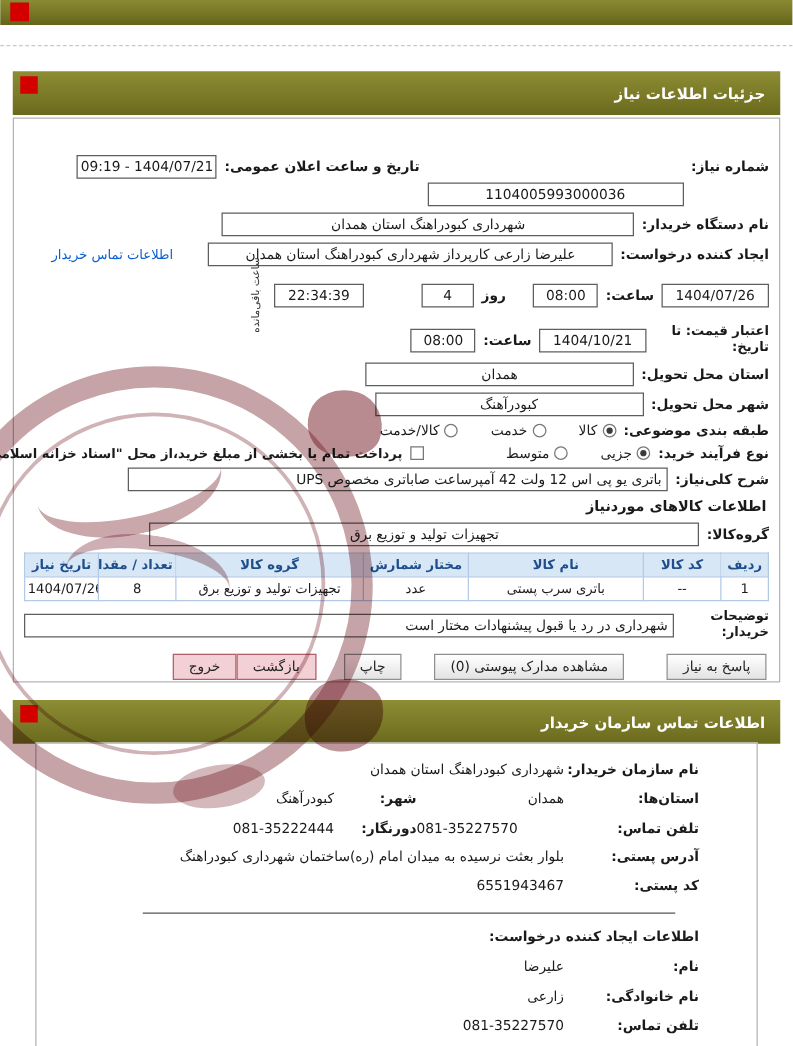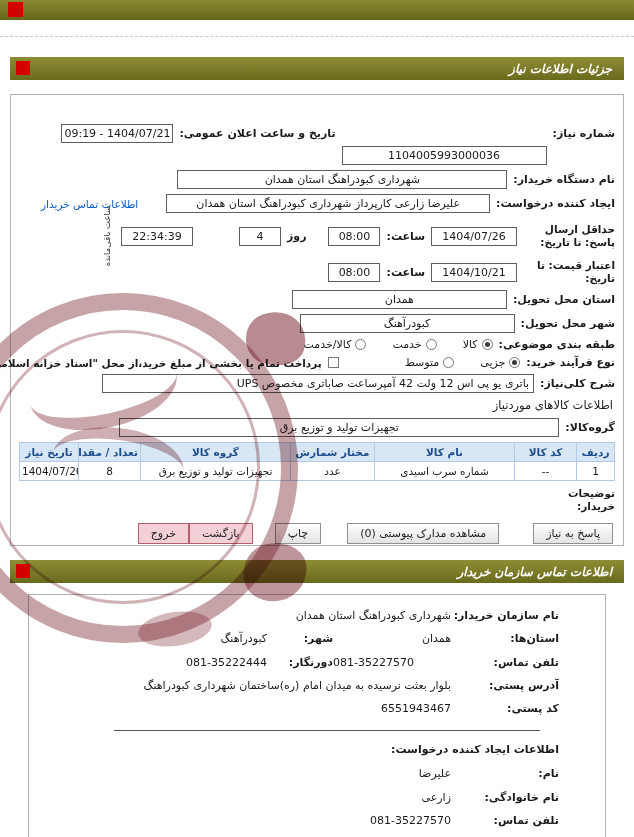--- a/index.html
+++ b/index.html
@@ -13,22 +13,22 @@
     color: #1a1a1a;
   }
   
   .topbar { position: absolute; top: 0; left: 0; width: 634px; height: 20px;
             background: linear-gradient(#8a8a33, #65651a); }
   .redbox { width: 15px; height: 15px; background: #d40000; }
   .topbar .redbox { position: absolute; left: 8px; top: 2px; }
   .dashline { position: absolute; top: 36px; left: 0; width: 634px; border-top: 1px dashed #c8c8c8; }
 
   
-  .secbar { position: absolute; left: 10px; right: 10px; height: 23px;
-            background: linear-gradient(#8d8d35, #6a6a1d); display: flex; align-items: center; font-style: italic; }
+  .secbar { position: absolute; left: 10px; right: 10px; height: 35px;
+            background: linear-gradient(#8d8d35, #6a6a1d); display: flex; align-items: center; }
   .secbar .title { color: #ffffff; font-weight: bold; font-size: 12px; padding: 0 12px; white-space: nowrap; }
   .secbar .redbox { position: absolute; left: 6px; top: 4px; width: 14px; height: 14px; }
   #sec1 { top: 57px; }
   #sec2 { top: 560px; }
 
   .panel { position: absolute; background: #fff; border: 1px solid #b4b4b4; }
   #main { top: 94px; left: 10px; right: 10px; height: 452px; padding: 7px 8px 0; }
   #contact { top: 594px; left: 28px; right: 28px; height: 260px; padding: 14px 10px 0; }
 
   .frow { display: flex; align-items: center; margin-bottom: 5px; gap: 6px; font-size: 11px; }
@@ -51,21 +51,21 @@
                 font-size: 8.5px; white-space: nowrap; color: #333; }
 
   .opt { display: flex; align-items: center; gap: 4px; margin-left: 20px; }
   .radio { width: 11px; height: 11px; min-width: 11px; border: 1px solid #777; border-radius: 50%;
            background: #fff; position: relative; display: inline-block; }
   .radio.sel::after { content: ""; position: absolute; inset: 2px; border-radius: 50%; background: #3a3a3a; }
   .cbox { width: 11px; height: 11px; min-width: 11px; border: 1px solid #777; background: #fff; display: inline-block; }
   .rlbl { font-size: 11px; white-space: nowrap; }
   .note { font-size: 10.5px; font-weight: bold; white-space: nowrap; }
 
-  .sectitle { font-weight: normal; font-size: 11.5px; margin: 3px 2px 6px; }
+  .sectitle { font-weight: bold; font-size: 11.5px; margin: 3px 2px 6px; }
 
   table.goods { width: 100%; border-collapse: collapse; margin: 1px 0 6px; table-layout: fixed; }
   .goods th { background: #d8e7f6; color: #1f4e8c; font-size: 10.5px; border: 1px solid #b3c9e6;
               padding: 3px 2px; font-weight: bold; white-space: nowrap; overflow: hidden; }
   .goods td { font-size: 10.5px; border: 1px solid #b3c9e6; padding: 3px 2px; text-align: center;
               white-space: nowrap; overflow: hidden; }
   .goods th:nth-child(1) { width: 38px; } .goods th:nth-child(2) { width: 62px; }
   .goods th:nth-child(3) { width: 140px; } .goods th:nth-child(4) { width: 84px; }
   .goods th:nth-child(5) { width: 150px; } .goods th:nth-child(6) { width: 62px; }
 
@@ -128,21 +128,20 @@
     <div class="inp w-org">شهرداری کبودراهنگ استان همدان</div>
   </div>
 
   <div class="frow">
     <span class="lbl">ایجاد کننده درخواست:</span>
     <div class="inp w-org">علیرضا زارعی کارپرداز شهرداری کبودراهنگ استان همدان</div>
     <span class="link">اطلاعات تماس خریدار</span>
   </div>
 
   <div class="frow">
-    <span class="lbl2">حداقل ارسال پاسخ: تا تاریخ:</span>
     <div class="inp num w-d2">1404/07/26</div>
     <span class="lbl">ساعت:</span>
     <div class="inp num w-t">08:00</div>
     <div class="sp10"></div>
     <span class="lbl">روز</span>
     <div class="inp num w-days">4</div>
     <div class="sp34"></div>
     <div class="inp num w-rem">22:34:39</div>
     <div class="vwrap">
       <span>ساعت باقی‌مانده</span>
@@ -218,31 +217,32 @@
         <th>مختار شمارش</th>
         <th>گروه کالا</th>
         <th>تعداد / مقدار</th>
         <th>تاریخ نیاز</th>
       </tr>
     </thead>
     <tbody>
       <tr>
         <td>1</td>
         <td>--</td>
-        <td>شماره سرب اسیدی</td>
+        <td>باتری سرب پستی</td>
         <td>عدد</td>
         <td>تجهیزات تولید و توزیع برق</td>
         <td class="num">8</td>
         <td class="num">1404/07/26</td>
       </tr>
     </tbody>
   </table>
 
   <div class="frow">
     <span class="lbl2" style="width:70px;min-width:70px;">توضیحات خریدار:</span>
+    <div class="inp start w-notes">شهرداری در رد یا قبول  پیشنهادات  مختار است</div>
   </div>
 
   <div class="btnrow">
     <button class="btn" id="btn-respond">پاسخ به نیاز</button>
     <button class="btn" id="btn-attach">مشاهده مدارک پیوستی (0)</button>
     <button class="btn" id="btn-print">چاپ</button>
     <button class="btn pink" id="btn-back">بازگشت</button>
     <button class="btn pink" id="btn-exit">خروج</button>
   </div>
 

